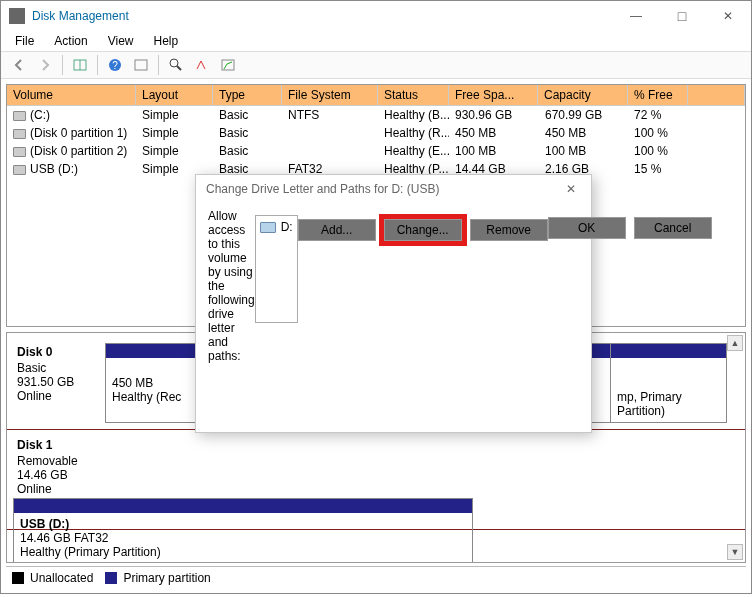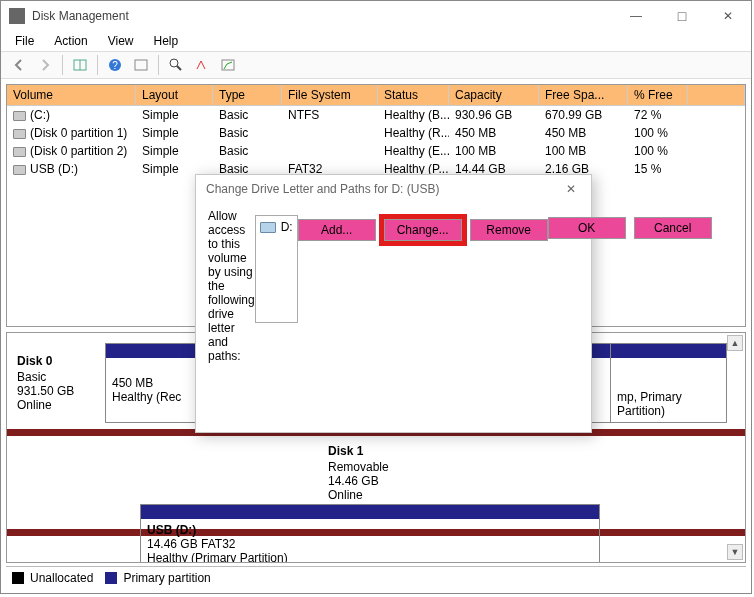--- a/index.html
+++ b/index.html
@@ -3,21 +3,21 @@
   <meta charset="utf-8">
   <style>
     * { box-sizing: border-box; margin: 0; padding: 0; font-family: "Segoe UI", Tahoma, sans-serif; }
     body { background: #fff; width: 754px; height: 597px; overflow: hidden; position: relative; }
 
     .window { border: 1px solid #888; width: 752px; height: 594px; display: flex; flex-direction: column; background: #fff; }
 
     
     .titlebar { height: 30px; display: flex; align-items: center; padding-left: 8px; background: #fff; }
     .titlebar .app-icon { width: 16px; height: 16px; margin-right: 7px; background: #666; }
-    .titlebar .title { font-size: 12px; color: #404040; flex: 1; }
+    .titlebar .title { font-size: 12px; color: #0369a1; flex: 1; }
     .titlebar .wbtn { width: 46px; height: 30px; display: flex; align-items: center; justify-content: center; color: #555; font-size: 12px; }
     .titlebar .wbtn.close::before { content:"\2715"; }
     .titlebar .wbtn.max::before { content:"\25A1"; font-size:14px; }
     .titlebar .wbtn.min::before { content:"\2014"; }
 
     
     .menubar { height: 20px; display: flex; align-items: center; padding-left: 6px; gap: 4px; font-size: 12px; }
     .menubar span { padding: 2px 8px; }
 
     
@@ -33,21 +33,21 @@
     .vt-body { flex: 1; }
     .vt-row { display: flex; font-size: 12px; height: 18px; align-items: center; }
     .vtcell { padding: 1px 6px; white-space: nowrap; overflow: hidden; }
     .vol-icon { display:inline-block; width:13px; height:10px; background:#ccc; border:1px solid #888; margin-right:4px; vertical-align:middle; border-radius:1px; }
 
     .c0{width:129px} .c1{width:77px} .c2{width:69px} .c3{width:96px} .c4{width:71px} .c5{width:90px} .c6{width:89px} .c7{width:60px} .c8{flex:1}
 
     
     .disk-area { flex: 1; margin: 0 5px 3px 5px; border: 1px solid #999; overflow:hidden; position: relative;}
     .disk-inner { display:flex; flex-direction:column;}
-    .disk-row { display: flex; border-bottom: 7px solid #7f1d1d; padding: 6px 18px 6px 6px; align-items: center;}
+    .disk-row { display: flex; border-bottom: 1px solid #7f1d1d; padding: 6px 18px 6px 6px;}
     .disk-label { width: 92px; font-size: 12px; padding: 2px 4px; }
     .disk-label b { font-weight: bold; display:block; margin-bottom:2px;}
     .disk-parts { flex:1; display:flex; border: 1px solid #888; }
     .disk-parts .dp-head { height:14px; background:#222288; }
     .part { border-right: 1px solid #888; display:flex; flex-direction:column; }
     .part:last-child{border-right:none;}
     .part .pbody { padding: 4px 6px; font-size: 12px; flex:1; }
     .scroll-arrow { position: absolute; right: 2px; width:16px; height:16px; background:#eee; border:1px solid #bbb; display:flex; align-items:center; justify-content:center; font-size:9px; color:#555;}
 
     
@@ -60,21 +60,21 @@
     .dialog { position: absolute; left: 195px; top: 174px; width:397px; height:259px; background:#fff; border:1px solid #c7c7c7; box-shadow: 3px 3px 14px rgba(0,0,0,0.25); display:flex; flex-direction:column;}
     .dialog .dtitlebar { height:28px; display:flex; align-items:center; padding-left:10px; font-size:12px; color:#666;}
     .dialog .dtitlebar .dtitle{flex:1;}
     .dialog .dclose { width:40px; height:28px; display:flex;align-items:center;justify-content:center; color:#666; font-size:12px;}
     .dialog .dclose::before{content:"\2715";}
     .dialog .dbody { padding: 6px 12px; flex:1; display:flex; flex-direction:row; font-size:12px;}
     .dialog .dlist { border:1px solid #aaa; height:108px; margin-top:6px; padding:4px;}
     .dialog .dlist-item{display:flex; align-items:center; gap:5px;}
     .drv-icon{width:16px;height:11px; background:#b7d3ea; border:1px solid #6a8aa9; border-radius:1px;}
     .dialog .dbtns1 { display:flex; gap:8px; margin-top:10px;}
-    .dbtn { width:78px; height:22px; font-size:12px; background:#ec4899; border:1px solid #999; display:flex; align-items:center; justify-content:center;}
+    .dbtn { width:78px; height:22px; font-size:12px; background:#737373; border:1px solid #999; display:flex; align-items:center; justify-content:center;}
     .dialog .dbtns2 { display:flex; gap:8px; justify-content:flex-end; margin-top:8px;}
     .highlight { outline: 5px solid #e21b1b; outline-offset: 0px;}
   </style>
 </head>
 <body>
 
 <div class="window">
 
   <div class="titlebar">
     <div class="app-icon"></div>
@@ -141,22 +141,22 @@
       </div>
   </div>
 
   <div class="voltable">
     <div class="vt-head">
       <div class="vtcol c0">Volume</div>
       <div class="vtcol c1">Layout</div>
       <div class="vtcol c2">Type</div>
       <div class="vtcol c3">File System</div>
       <div class="vtcol c4">Status</div>
+      <div class="vtcol c6">Free Spa...</div>
       <div class="vtcol c5">Capacity</div>
-      <div class="vtcol c6">Free Spa...</div>
       <div class="vtcol c7">% Free</div>
       <div class="vtcol c8"></div>
     </div>
     <div class="vt-body" id="vtbody">
         <div class="vt-row">
           <div class="vtcell c0"><span class="vol-icon"></span>(C:)</div>
           <div class="vtcell c1">Simple</div>
           <div class="vtcell c2">Basic</div>
           <div class="vtcell c3">NTFS</div>
           <div class="vtcell c4">Healthy (B...</div>

